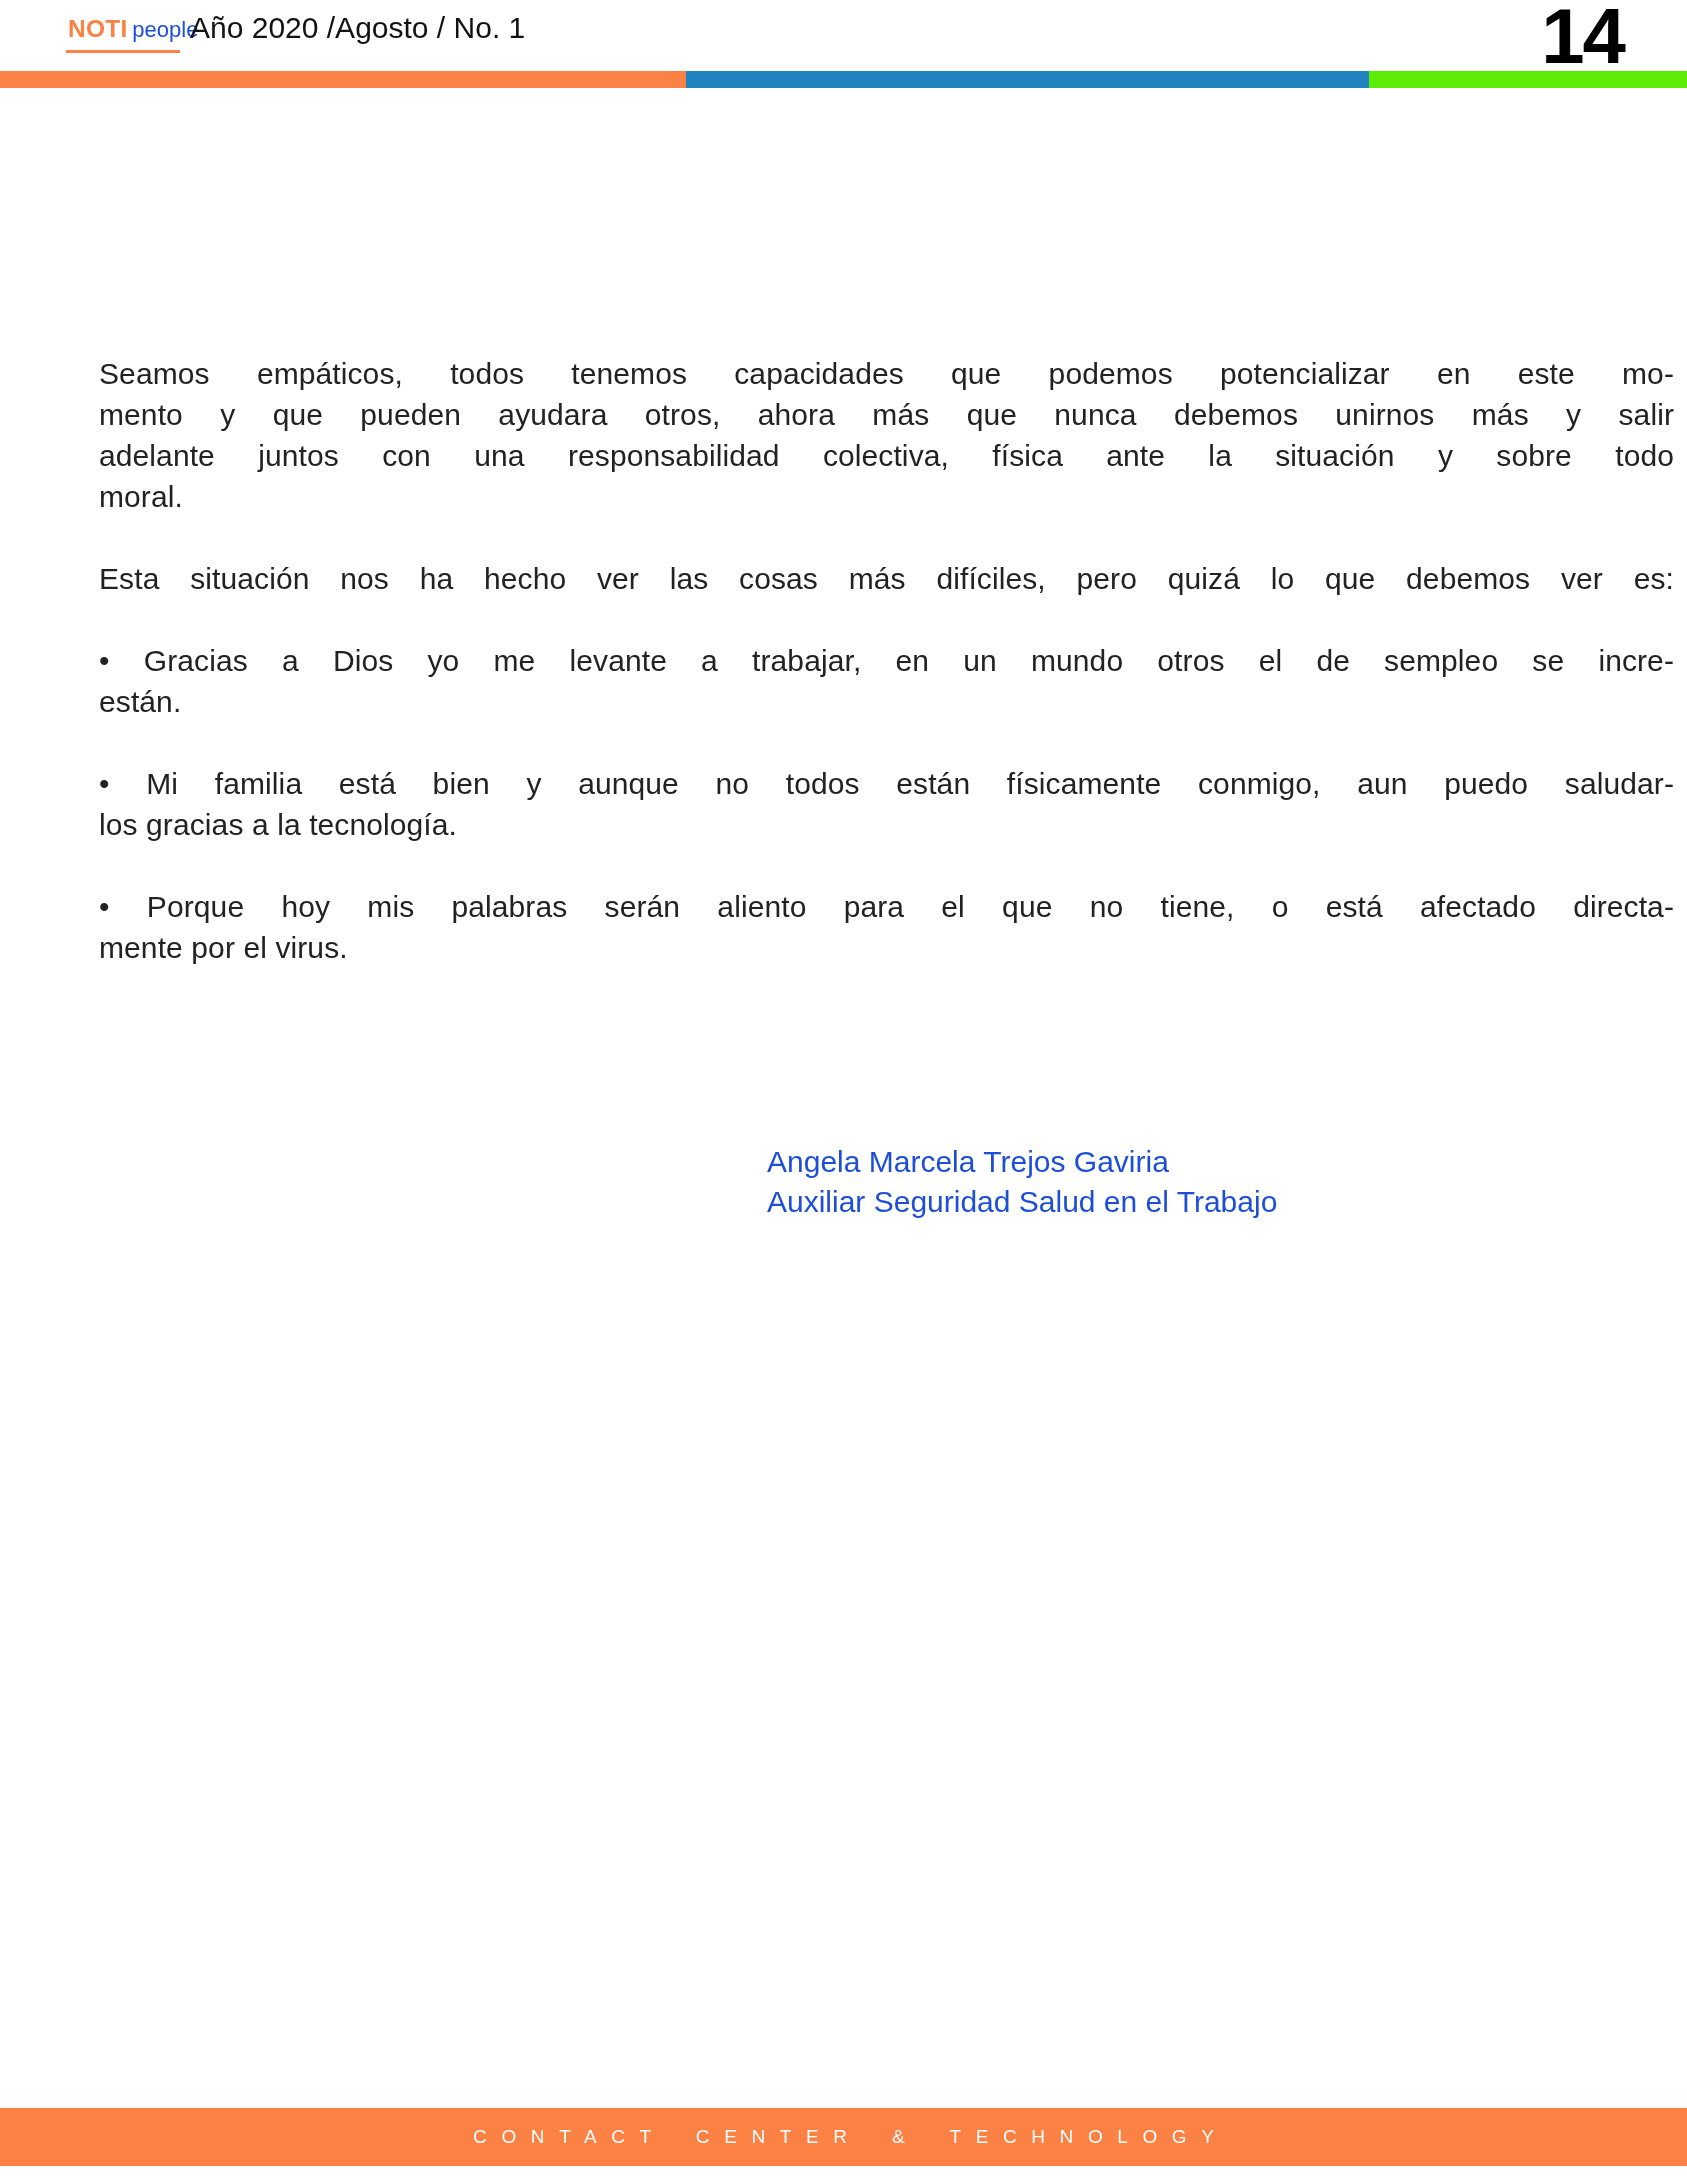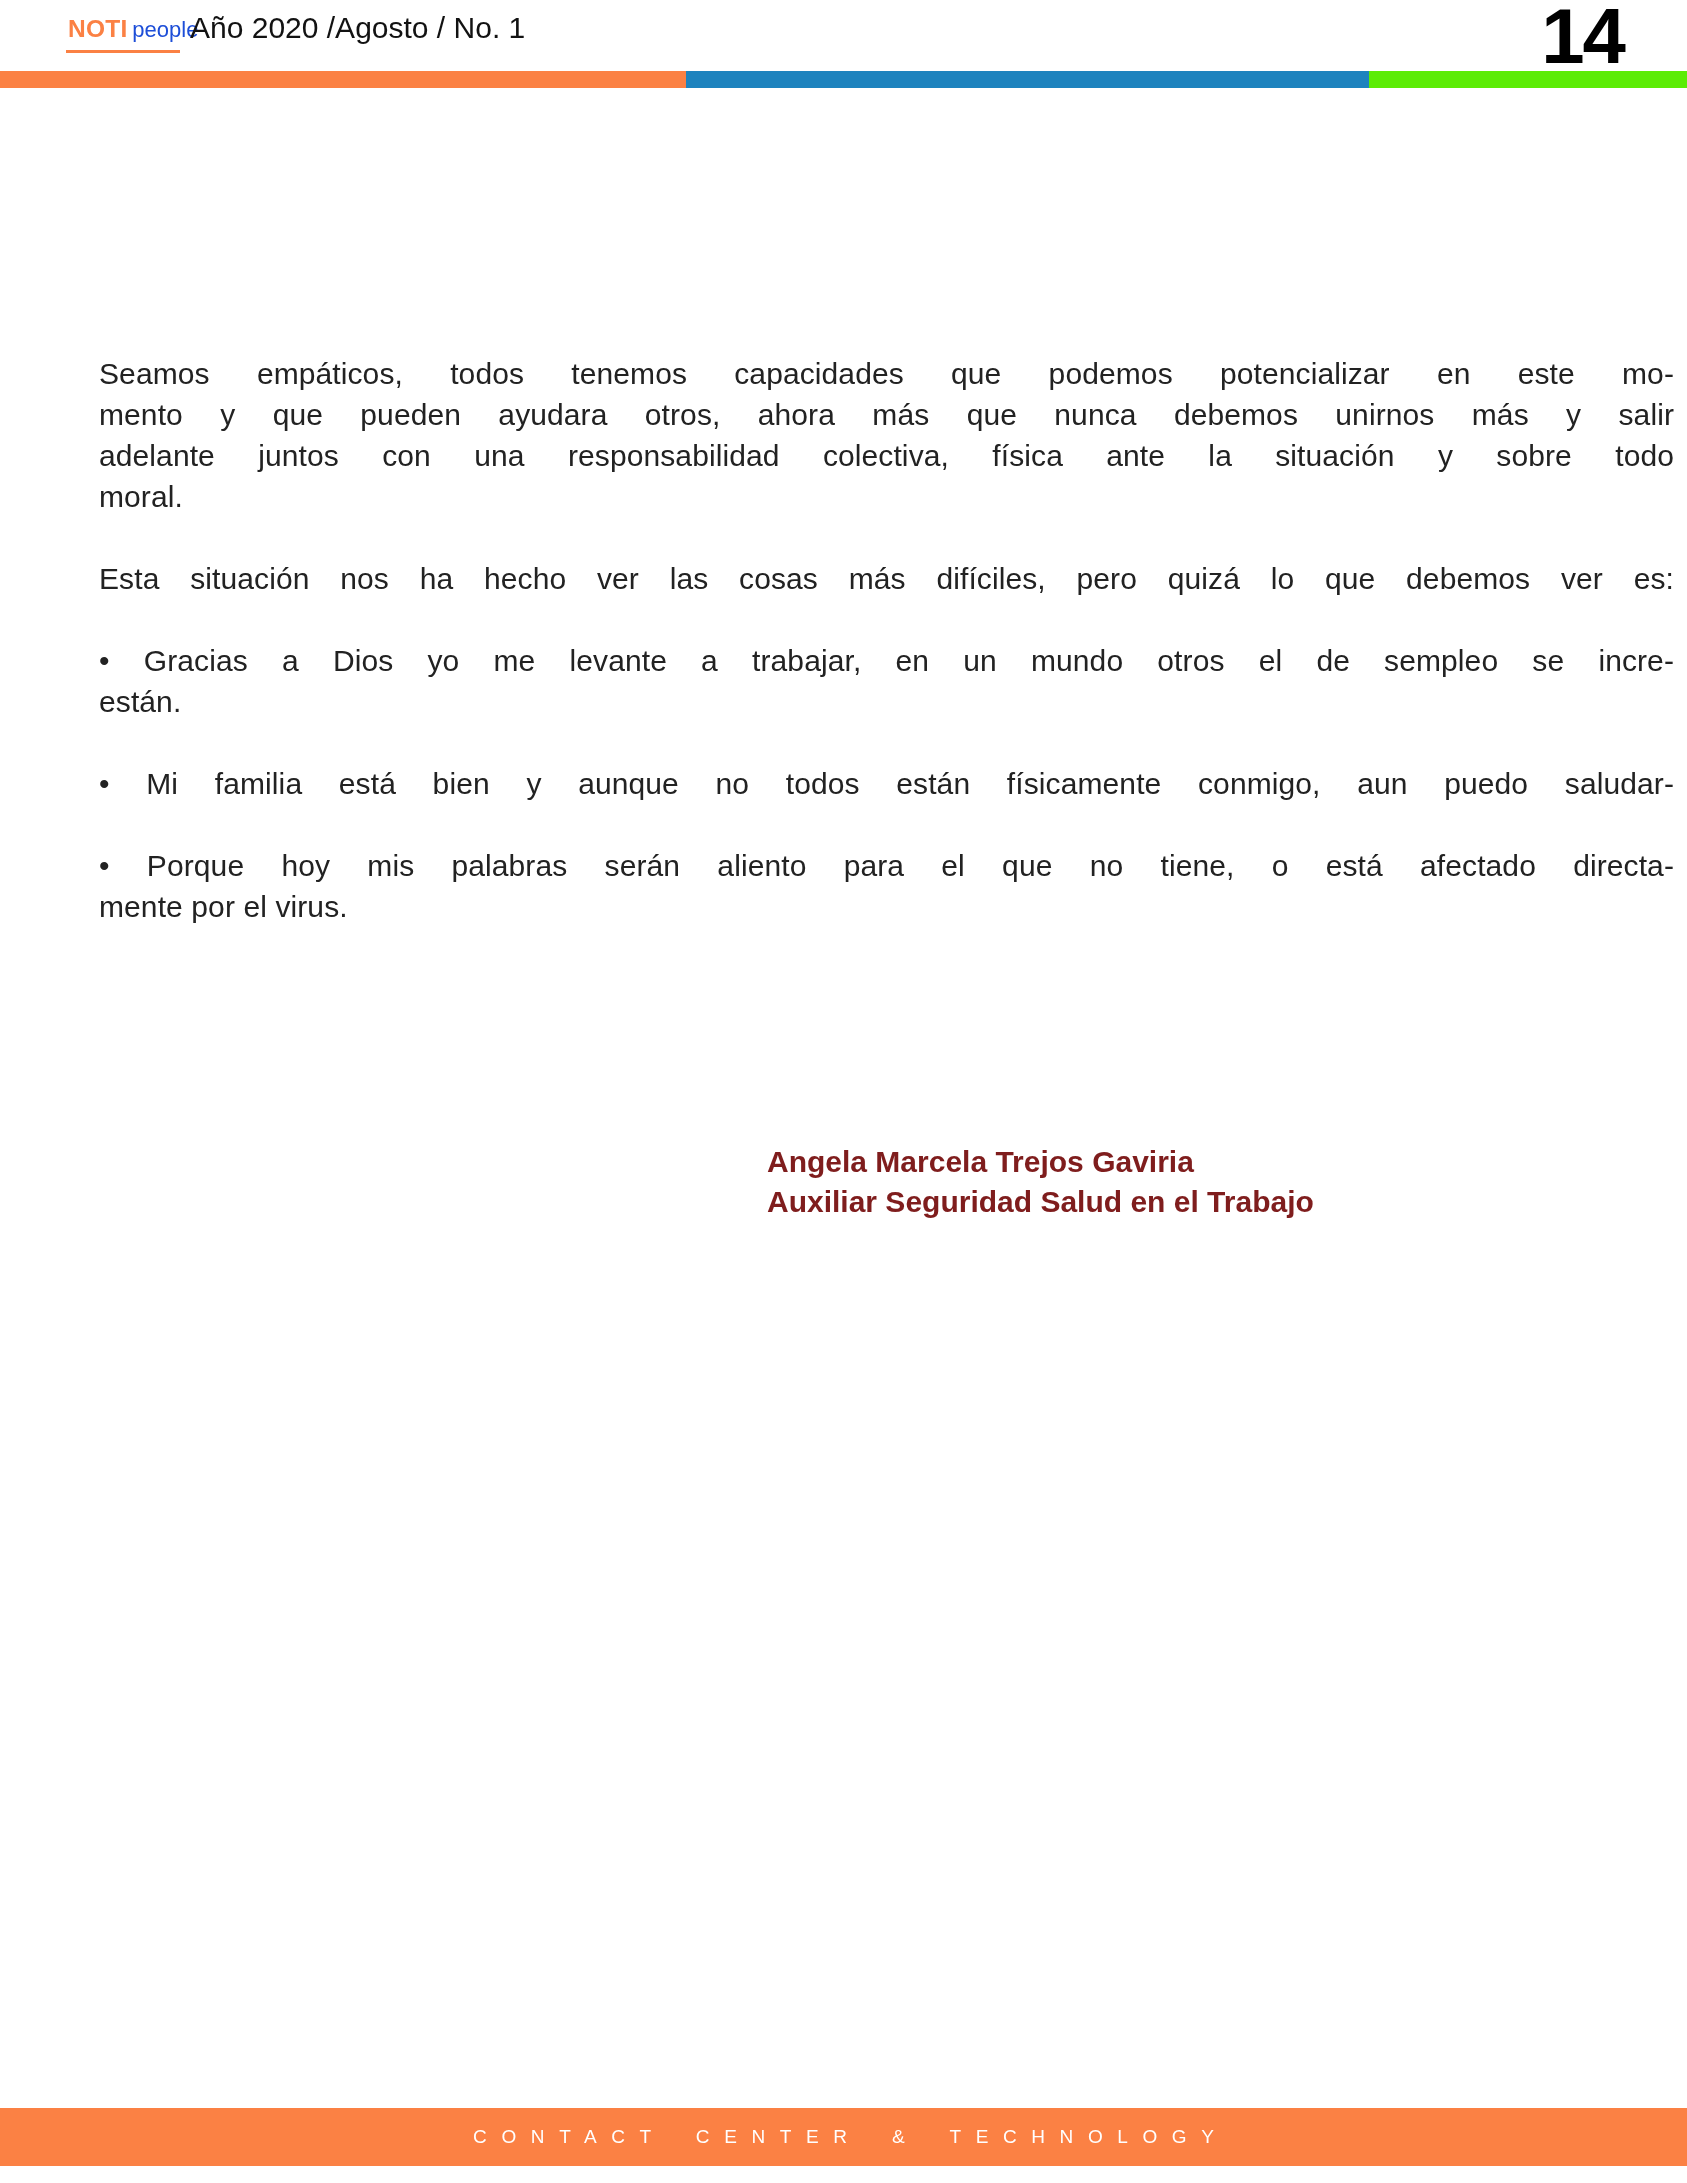--- a/index.html
+++ b/index.html
@@ -42,21 +42,21 @@
     font-size: 30px; line-height: 41px; color: #222222;
     letter-spacing: 0.1px;
     margin-left: 43px;
   }
   .para { margin: 0 0 41px 0; }
   .para .line { white-space: normal; }
   .para .line.jl { text-align: justify; text-align-last: justify; }
 
   .signature {
     position: absolute; left: 767px; top: 1142px;
-    font-size: 30px; line-height: 40px; font-weight: 700; color: #7f1d1d;
+    font-size: 30px; line-height: 40px; font-weight: 400; color: #1d4ed8;
     white-space: nowrap;
   }
 
   
   .footer-bar {
     position: absolute; left: 0; top: 2108px; width: 1687px; height: 58px;
     display: flex; align-items: center; justify-content: center;
   }
   .tagline {
     color: #ffffff; font-size: 19px; font-weight: 400;
@@ -96,20 +96,21 @@
         </div>
         <div class="para">
           <div class="line jl">Esta situación nos ha hecho ver las cosas más difíciles, pero quizá lo que debemos ver es:</div>
         </div>
         <div class="para">
           <div class="line jl">• Gracias a Dios yo me levante a trabajar, en un mundo otros el de sempleo se incre-</div>
           <div class="line">están.</div>
         </div>
         <div class="para">
           <div class="line jl">• Mi familia está bien y aunque no todos están físicamente conmigo, aun puedo saludar-</div>
+          <div class="line">los gracias a la tecnología.</div>
         </div>
         <div class="para">
           <div class="line jl">• Porque hoy mis palabras serán aliento para el que no tiene, o está afectado directa-</div>
           <div class="line">mente por el virus.</div>
         </div>
       </div>
   </main>
 
   <div class="signature">
     <div class="sig-name">Angela Marcela Trejos Gaviria</div>

